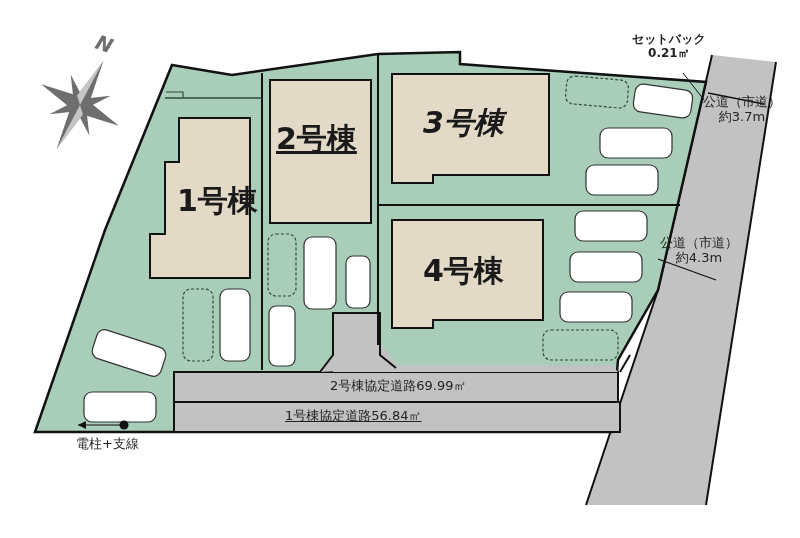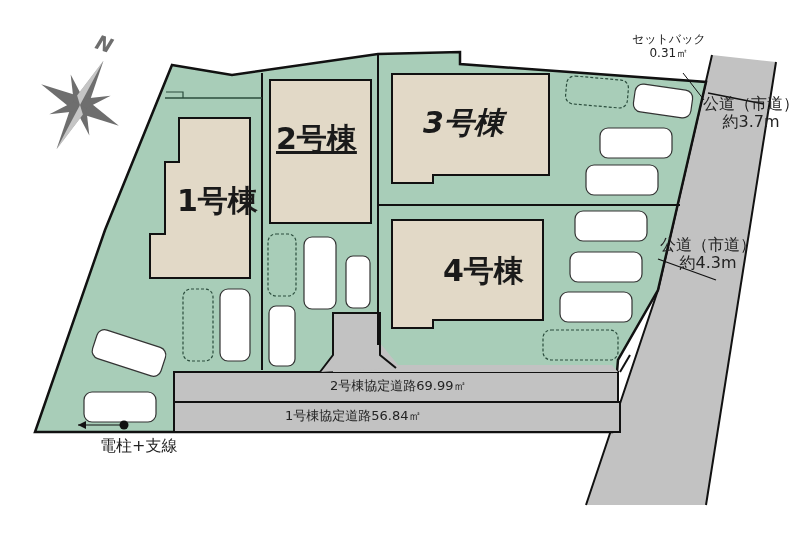--- a/index.html
+++ b/index.html
@@ -1,21 +1,21 @@
 <!DOCTYPE html>
 <html><head>
   <meta charset="utf-8">
   <style>
     html, body { margin: 0; padding: 0; background: #ffffff; }
     body { width: 800px; height: 538px; position: relative; overflow: hidden; font-family: "DejaVu Sans", sans-serif; }
     svg { position: absolute; left: 0; top: 0; }
     .lbl { position: absolute; color: #111; white-space: nowrap; line-height: 1; }
     .bldg { font-size: 30px; font-weight: bold; color: #1a1a1a; }
     .road-lbl { font-size: 13px; color: #222; }
-    .small { font-size: 16px; color: #222; text-align: center; line-height: 1.15; }
+    .small { font-size: 13px; color: #222; text-align: center; line-height: 1.15; }
   </style>
 </head>
 <body>
 
 <svg width="800" height="538" viewBox="0 0 800 538">
 
   <path d="M712,55 L776,62 L706,505 L586,505 L658,290 L712,55 Z" fill="#c2c2c2"></path>
   <path d="M712,55 L658,290 L586,505" fill="none" stroke="#111" stroke-width="2"></path>
   <path d="M776,62 L706,505" fill="none" stroke="#111" stroke-width="2"></path>
 
@@ -84,33 +84,33 @@
     <polygon points="0,-50 0,0 -7,-7" fill="#fff" opacity="0.6"></polygon>
     <polygon points="0,50 0,0 7,7" fill="#fff" opacity="0.6"></polygon>
   </g>
 </svg>
 
 <div class="lbl" style="left:96px;top:34px;font-size:20px;font-weight:bold;font-style:italic;color:#6e6e6e;transform:rotate(20deg);">N</div>
 
 <div class="lbl bldg" style="left:177px;top:186px;">1号棟</div>
 <div class="lbl bldg" style="left:276px;top:124px;text-decoration:underline;">2号棟</div>
 <div class="lbl bldg" style="left:423px;top:108px;font-style:italic;">3号棟</div>
-<div class="lbl bldg" style="left:423px;top:256px;margin-left:20px;">4号棟</div>
+<div class="lbl bldg" style="left:423px;top:256px;">4号棟</div>
 
 <div class="lbl road-lbl" style="left:290px;top:379px;margin-left:40px;">2号棟協定道路69.99㎡</div>
-<div class="lbl road-lbl" style="left:285px;top:409px;">1号棟協定道路56.84㎡</div>
+<div class="lbl road-lbl" style="left:285px;top:409px;text-decoration:underline;">1号棟協定道路56.84㎡</div>
 
-<div class="lbl small" style="left:632px;top:33px;font-size:12px;">
+<div class="lbl small" style="left:632px;top:33px;font-size:12px;font-weight:bold;">
   <div>セットバック</div>
-  <div>0.31㎡</div>
+  <div>0.21㎡</div>
 </div>
 
 <div class="lbl small" style="left:703px;top:95px;">
   <div>公道（市道）</div>
   <div>約3.7m</div>
 </div>
 
 <div class="lbl small" style="left:660px;top:236px;">
   <div>公道（市道）</div>
   <div>約4.3m</div>
 </div>
 
-<div class="lbl small" style="left:100px;top:437px;">電柱+支線</div>
+<div class="lbl small" style="left:76px;top:437px;">電柱+支線</div>
 
 </body></html>

